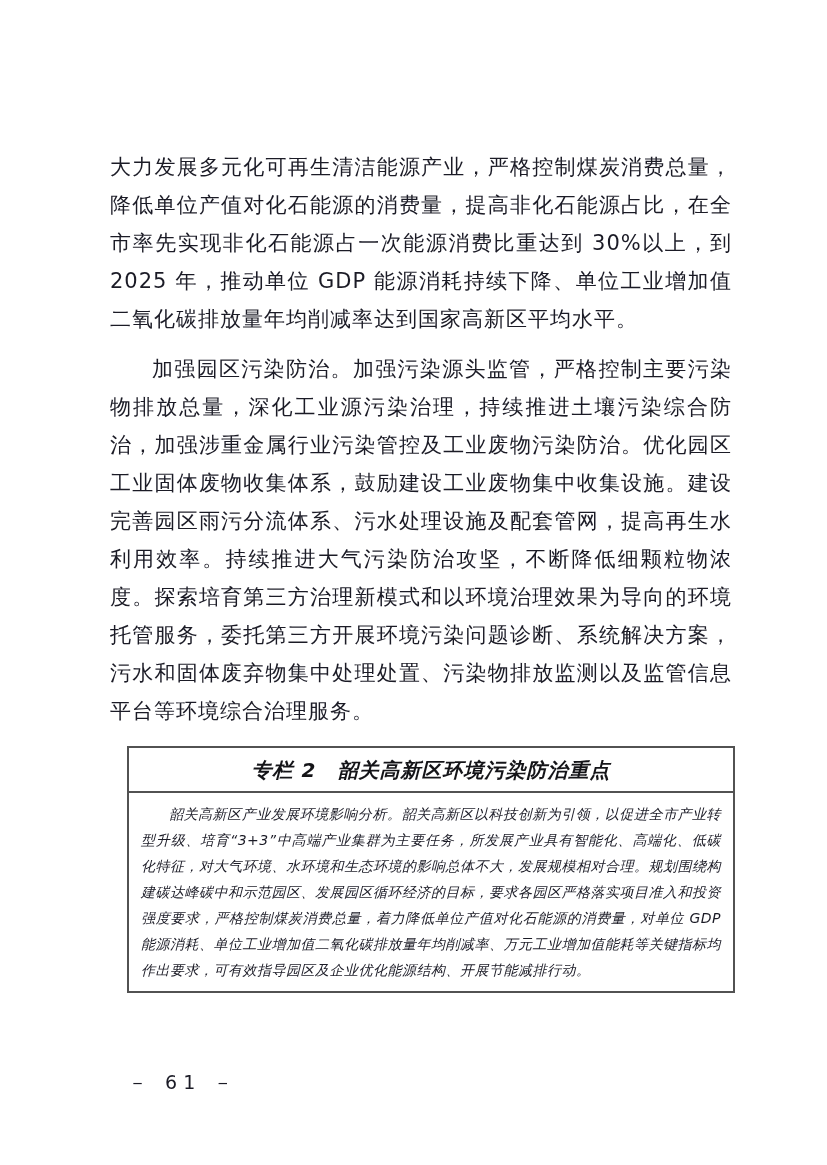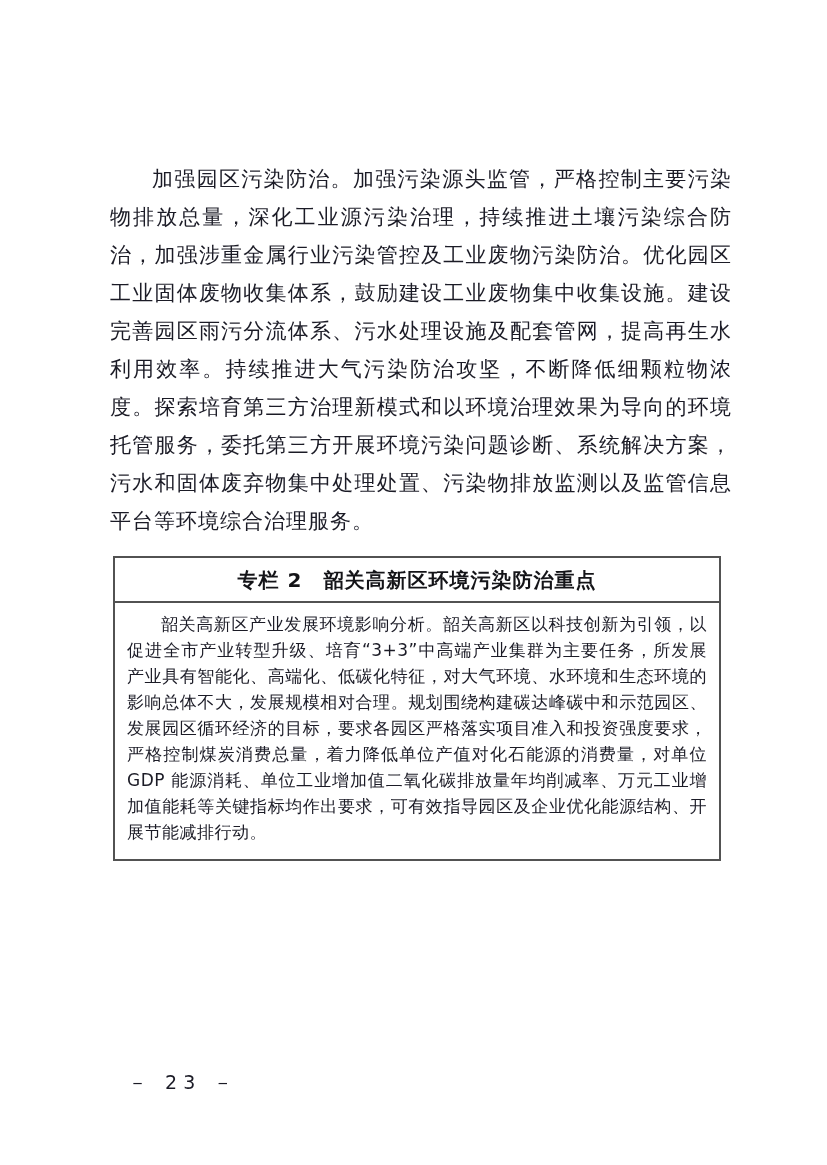--- a/index.html
+++ b/index.html
@@ -28,59 +28,61 @@
     letter-spacing: 1px;
     text-align: justify;
     color: #1b1b26;
   }
   .para.indent-first {
     text-indent: 2em;
     margin-top: 12px;
   }
   .callout {
     margin-top: 16px;
-    margin-left: 3px;
+    margin-left: 17px;
     width: 604px;
     border: 2px solid #525252;
     background: #ffffff;
+    font-style: italic;
   }
   .callout-title {
     text-align: center;
     font-weight: bold;
     font-size: 20px;
     line-height: 24px;
     padding: 10px 0 9px 0;
     border-bottom: 2px solid #525252;
     color: #141418;
     letter-spacing: 1px;
   }
   .callout-body {
     margin: 0;
-    padding: 8px 12px 14px 12px;
-    font-size: 17px;
+    padding: 8px 12px 8px 12px;
+    font-size: 14px;
     line-height: 26px;
     text-align: justify;
     text-indent: 2em;
     color: #1b1b26;
     letter-spacing: 0.5px;
   }
   .page-number {
     position: absolute;
     left: 128px;
     top: 1070px;
     font-size: 19px;
     letter-spacing: 6px;
     color: #1b1b26;
   }
 </style>
 </head>
 <body>
 
 <div class="page">
   <div class="content">
+    <p class="para">大力发展多元化可再生清洁能源产业，严格控制煤炭消费总量，降低单位产值对化石能源的消费量，提高非化石能源占比，在全市率先实现非化石能源占一次能源消费比重达到 30%以上，到 2025 年，推动单位 GDP 能源消耗持续下降、单位工业增加值二氧化碳排放量年均削减率达到国家高新区平均水平。</p>
     <p class="para indent-first">加强园区污染防治。加强污染源头监管，严格控制主要污染物排放总量，深化工业源污染治理，持续推进土壤污染综合防治，加强涉重金属行业污染管控及工业废物污染防治。优化园区工业固体废物收集体系，鼓励建设工业废物集中收集设施。建设完善园区雨污分流体系、污水处理设施及配套管网，提高再生水利用效率。持续推进大气污染防治攻坚，不断降低细颗粒物浓度。探索培育第三方治理新模式和以环境治理效果为导向的环境托管服务，委托第三方开展环境污染问题诊断、系统解决方案，污水和固体废弃物集中处理处置、污染物排放监测以及监管信息平台等环境综合治理服务。</p>
     <div class="callout">
       <div class="callout-title">专栏 2　韶关高新区环境污染防治重点</div>
       <p class="callout-body">韶关高新区产业发展环境影响分析。韶关高新区以科技创新为引领，以促进全市产业转型升级、培育“3+3”中高端产业集群为主要任务，所发展产业具有智能化、高端化、低碳化特征，对大气环境、水环境和生态环境的影响总体不大，发展规模相对合理。规划围绕构建碳达峰碳中和示范园区、发展园区循环经济的目标，要求各园区严格落实项目准入和投资强度要求，严格控制煤炭消费总量，着力降低单位产值对化石能源的消费量，对单位 GDP 能源消耗、单位工业增加值二氧化碳排放量年均削减率、万元工业增加值能耗等关键指标均作出要求，可有效指导园区及企业优化能源结构、开展节能减排行动。</p>
     </div>
   </div>
-  <div class="page-number">－ 23 －</div>
+  <div class="page-number">－ 61 －</div>
 </div>
 
 </body></html>

